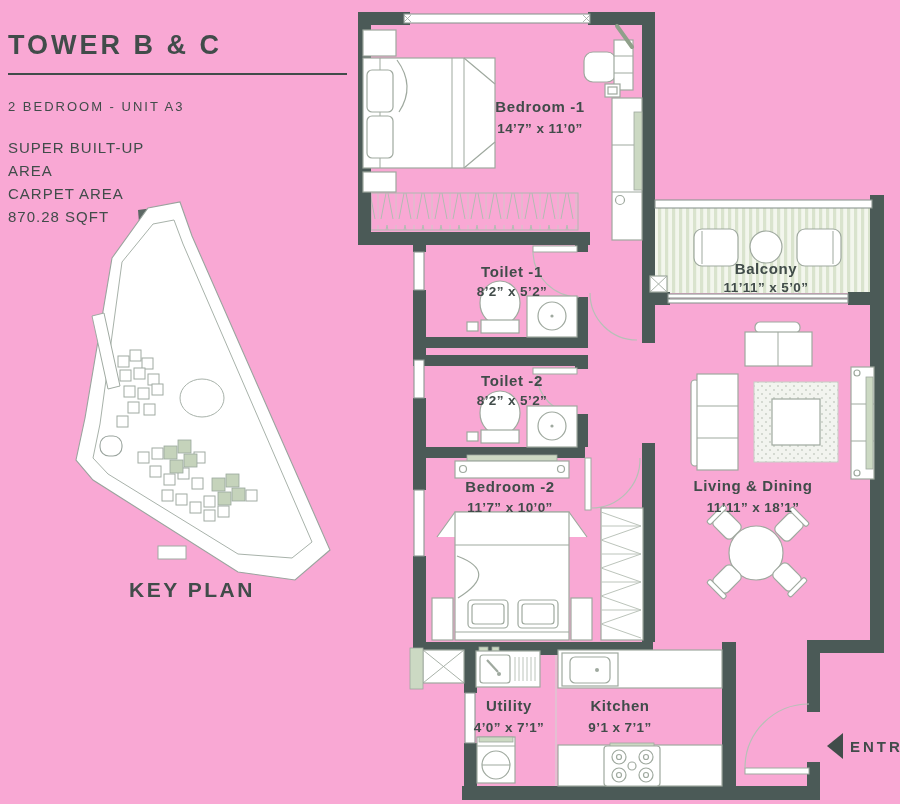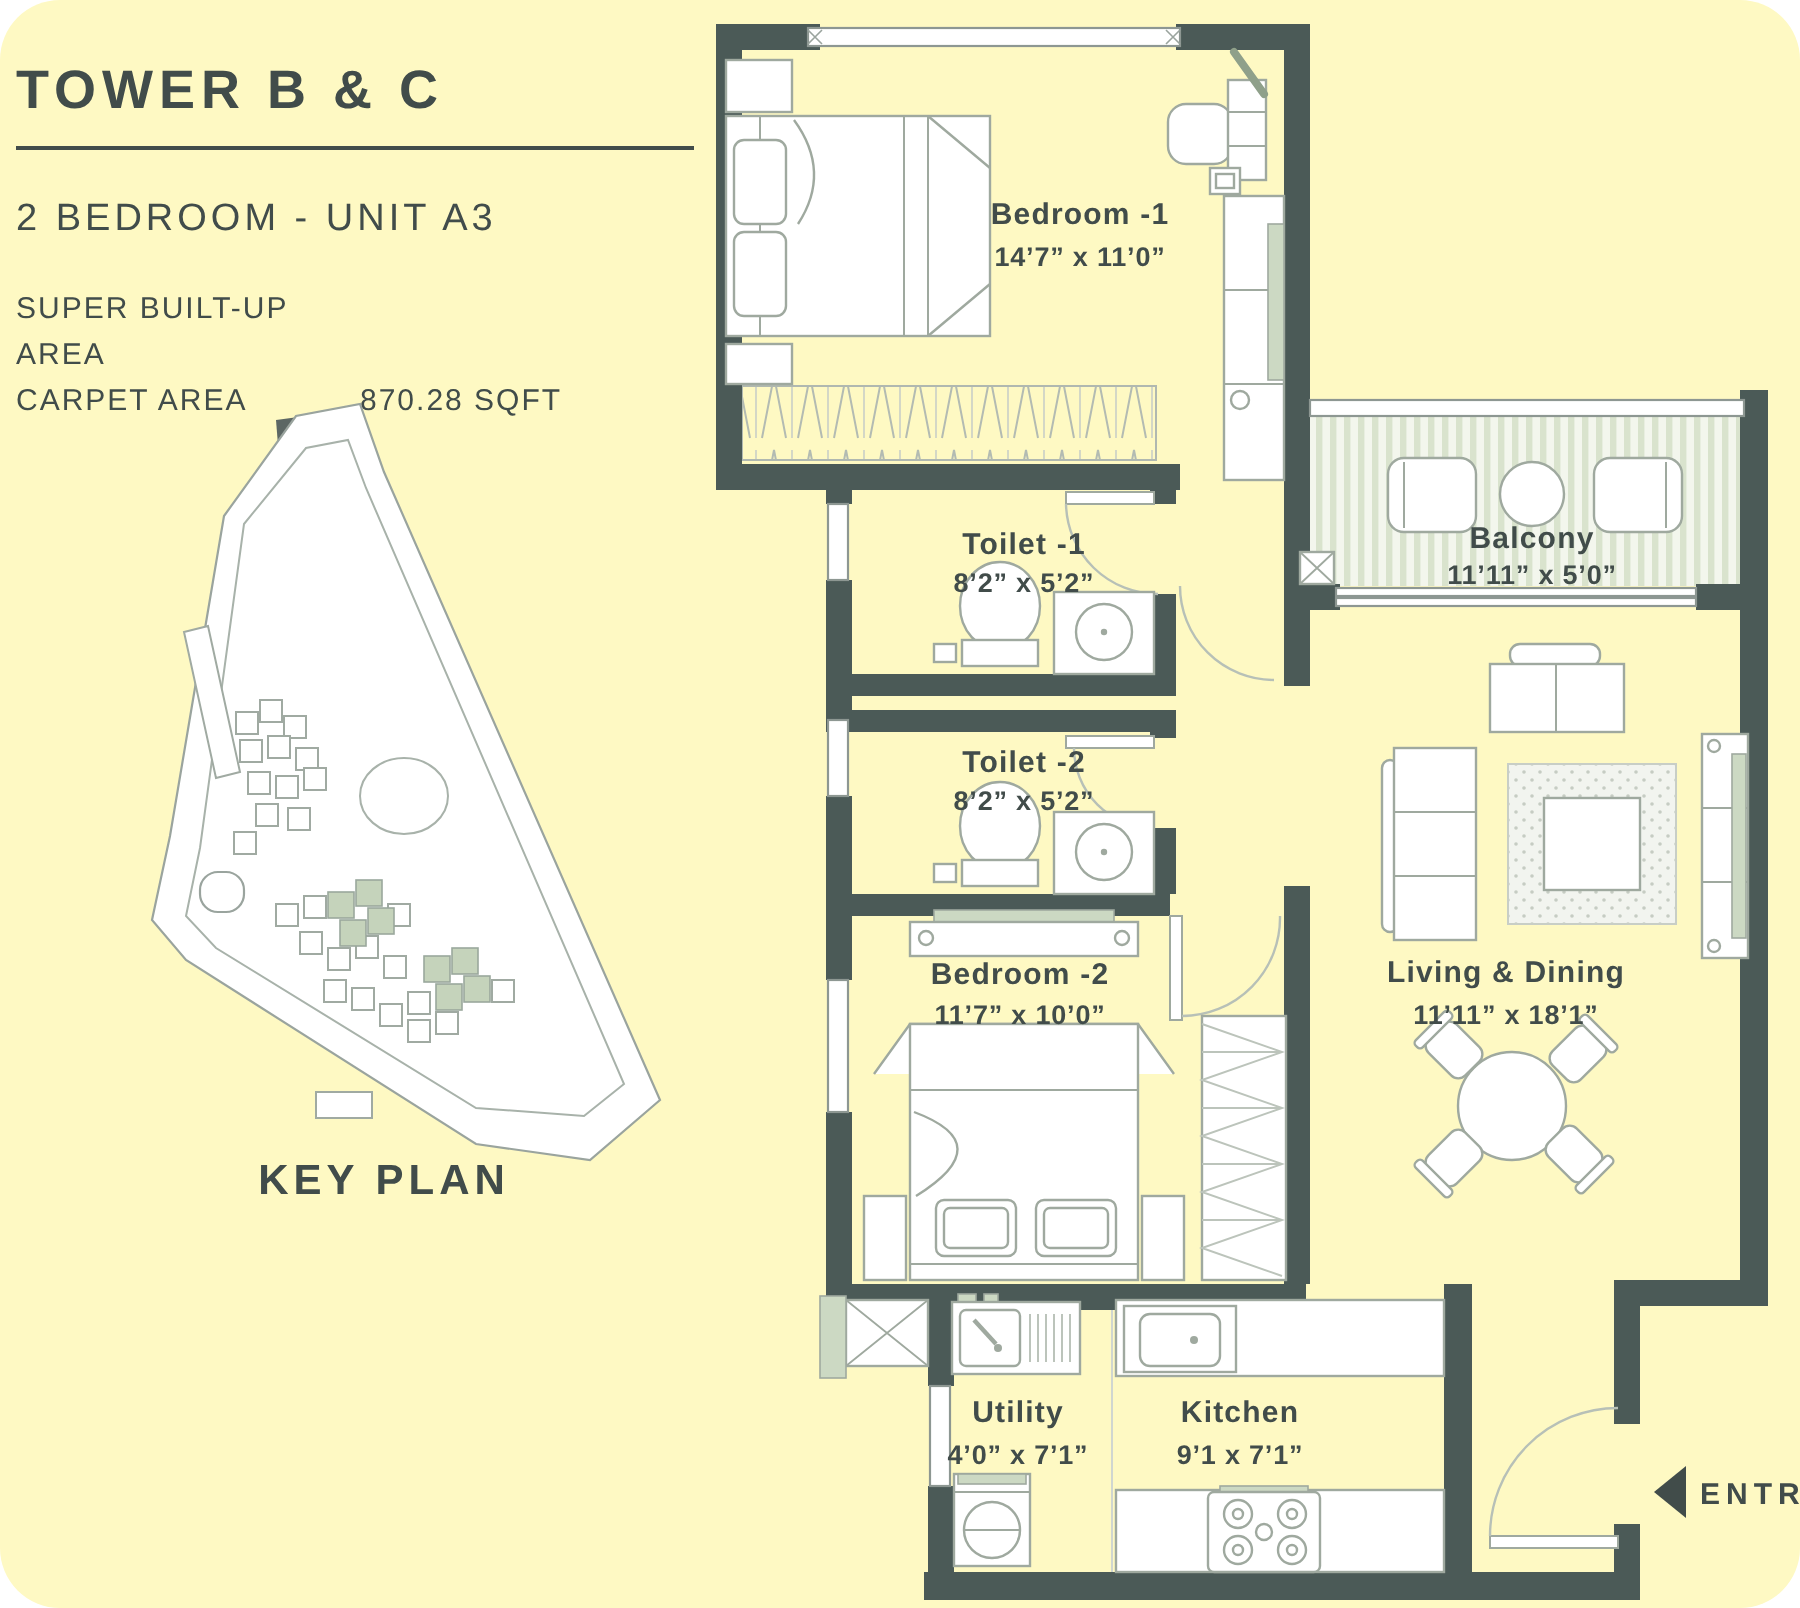--- a/index.html
+++ b/index.html
@@ -1,27 +1,27 @@
 <!DOCTYPE html>
 <html style="--wall: #4b5a57; --text: #414c4a; --furn: #9fa99f; --green: #ccd9c3;"><head>
 <meta charset="utf-8">
 <style>
   :root{
     --wall:#4b5a57; --text:#414c4a; --furn:#9fa99f; --arc:#b7c0b7;
     --green:#ccd9c3; --winstroke:#8d9792;
   }
   html,body{margin:0;padding:0;background:#fff;}
-  .page{position:relative;width:900px;height:804px;background:#fef9c3;
-        font-family:"Liberation Sans",sans-serif;overflow:hidden;color:var(--text);border-radius:30px;}
+  .page{position:relative;width:900px;height:804px;background:#f9a8d4;
+        font-family:"Liberation Sans",sans-serif;overflow:hidden;color:var(--text);}
   header{position:absolute;left:8px;top:30px;width:342px;}
   .title{font-size:27px;font-weight:600;letter-spacing:3px;margin:0;color:var(--text);}
   .rule{height:2px;background:var(--text);margin-top:12px;width:339px;}
-  .unit{margin-top:24px;font-size:19px;letter-spacing:2px;}
+  .unit{margin-top:24px;font-size:13px;letter-spacing:2px;}
   .areas{margin-top:22px;font-size:15px;letter-spacing:1px;line-height:23px;}
-  .area-row{display:flex;}
+  .area-row{display:flex;flex-direction:column;}
   .area-row .lbl{width:172px;flex:0 0 auto;}
   svg{position:absolute;left:0;top:0;}
   svg .wall{fill:var(--wall);stroke:none;}
   svg .furn{fill:#ffffff;stroke:var(--furn);stroke-width:1.2;}
   svg .furn-n{fill:none;stroke:var(--furn);stroke-width:1.2;}
   svg .lite{fill:none;stroke:#bcc4bb;stroke-width:1;}
   svg .green{fill:var(--green);stroke:var(--furn);stroke-width:0.8;}
   svg .window{fill:#ffffff;stroke:var(--winstroke);stroke-width:1.1;}
   svg .arc{fill:none;stroke:var(--arc);stroke-width:1.2;}
   svg .doorleaf{fill:#ffffff;stroke:var(--furn);stroke-width:1;}

